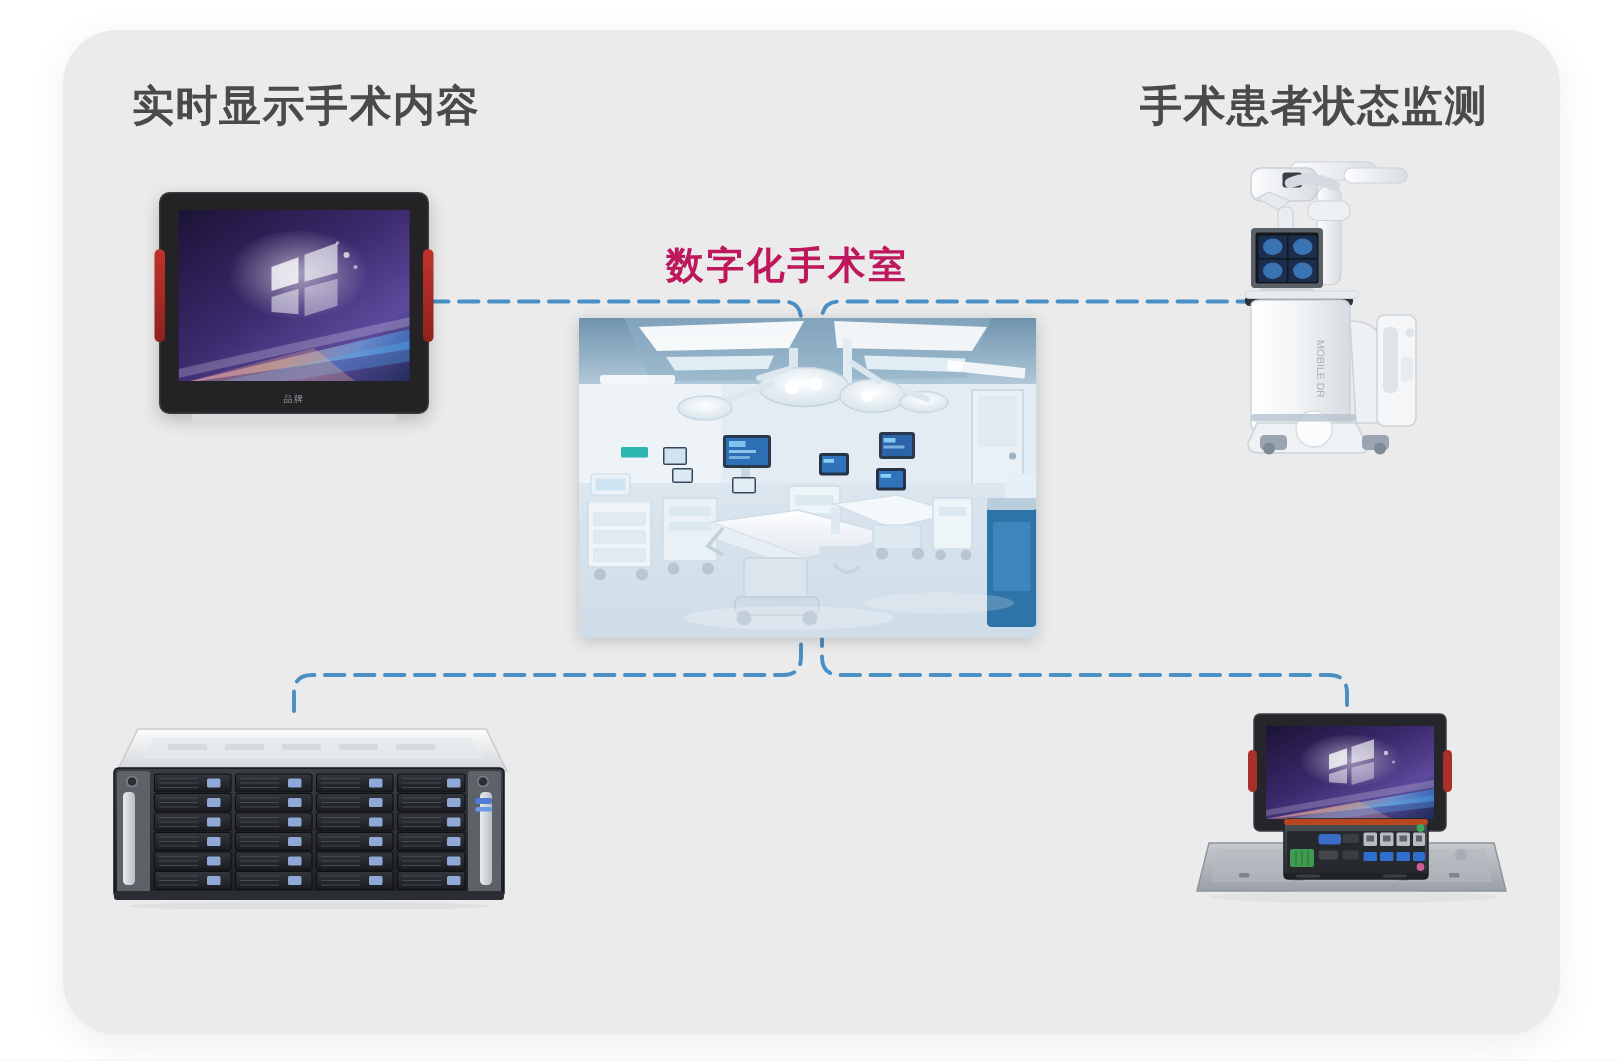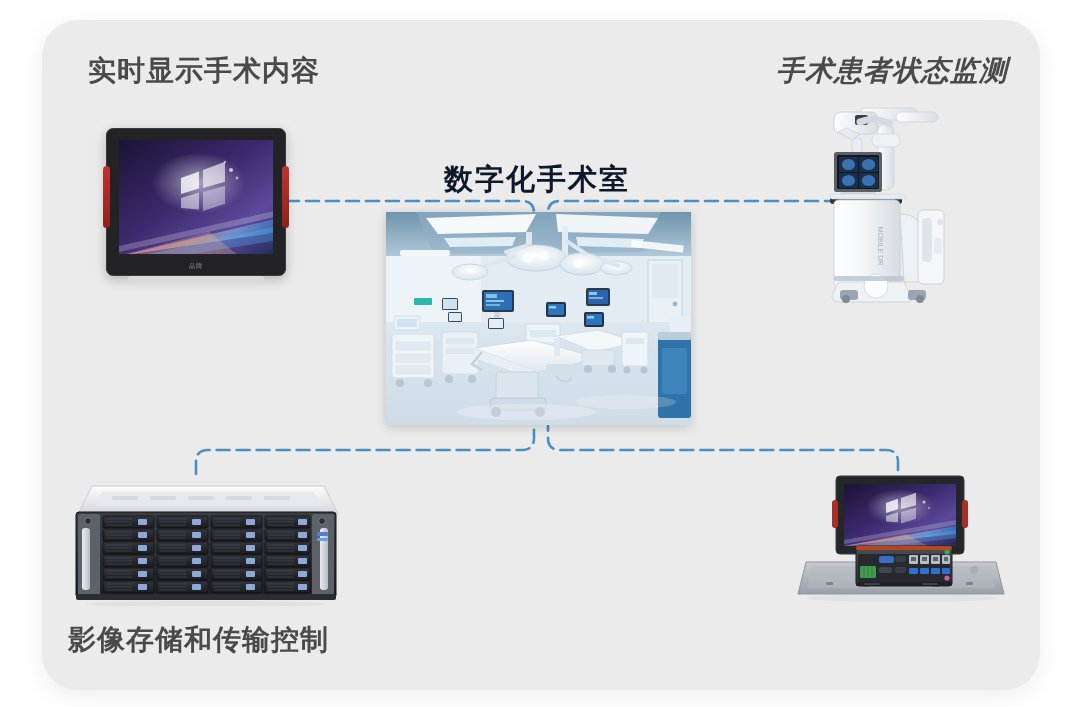--- a/index.html
+++ b/index.html
@@ -17,27 +17,27 @@
     background:#ebebeb;border-radius:36px;
     box-shadow:0 6px 26px rgba(0,0,0,.07);
   }
 
   
   .label{
     position:absolute;color:#4a4a4a;font-weight:bold;
     font-size:28px;letter-spacing:1px;white-space:nowrap;
   }
   .lbl-tl{left:88px;top:52px;}
-  .lbl-tr{left:776px;top:52px;font-style:italic;}
+  .lbl-tr{left:760px;top:52px;}
   .lbl-bl{left:68px;top:621px;}
   .lbl-br{left:812px;top:621px;}
 
   .center-title{
     position:absolute;left:444px;top:160px;
-    color:#0f172a;font-weight:bold;font-size:29px;letter-spacing:2px;
+    color:#be185d;font-weight:bold;font-size:25px;letter-spacing:2px;
     white-space:nowrap;
   }
 
   
   .connectors{position:absolute;left:0;top:0;width:1080px;height:707px;}
 
   
   .or-photo{
     position:absolute;left:386px;top:212px;width:305px;height:213px;
     overflow:hidden;
@@ -98,21 +98,20 @@
       <path d="M838 201 L560 201 Q548 201 548 213 L548 218"></path>
 
       <path d="M196 474 L196 462 Q196 450 208 450 L522 450 Q534 450 534 438 L534 426"></path>
 
       <path d="M898 470 L898 462 Q898 450 886 450 L560 450 Q548 450 548 438 L548 426"></path>
     </g>
   </svg>
 
   <div class="label lbl-tl">实时显示手术内容</div>
   <div class="label lbl-tr">手术患者状态监测</div>
-  <div class="label lbl-bl">影像存储和传输控制</div>
 
   <div class="center-title">数字化手术室</div>
 
   <div class="or-photo">
     <svg width="305" height="213" viewBox="0 0 305 213">
       <defs>
         <linearGradient id="ceil" x1="0" y1="0" x2="0" y2="1">
           <stop offset="0" stop-color="#6f93ad"></stop>
             <stop offset="1" stop-color="#bcd2e0"></stop>
         </linearGradient>

